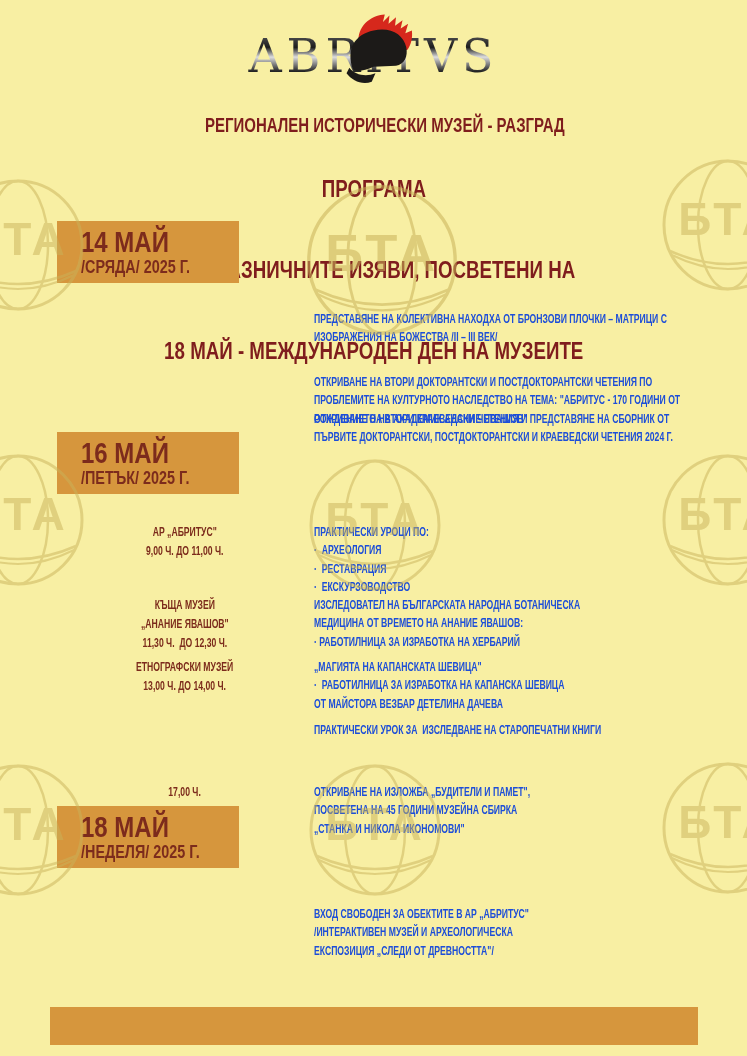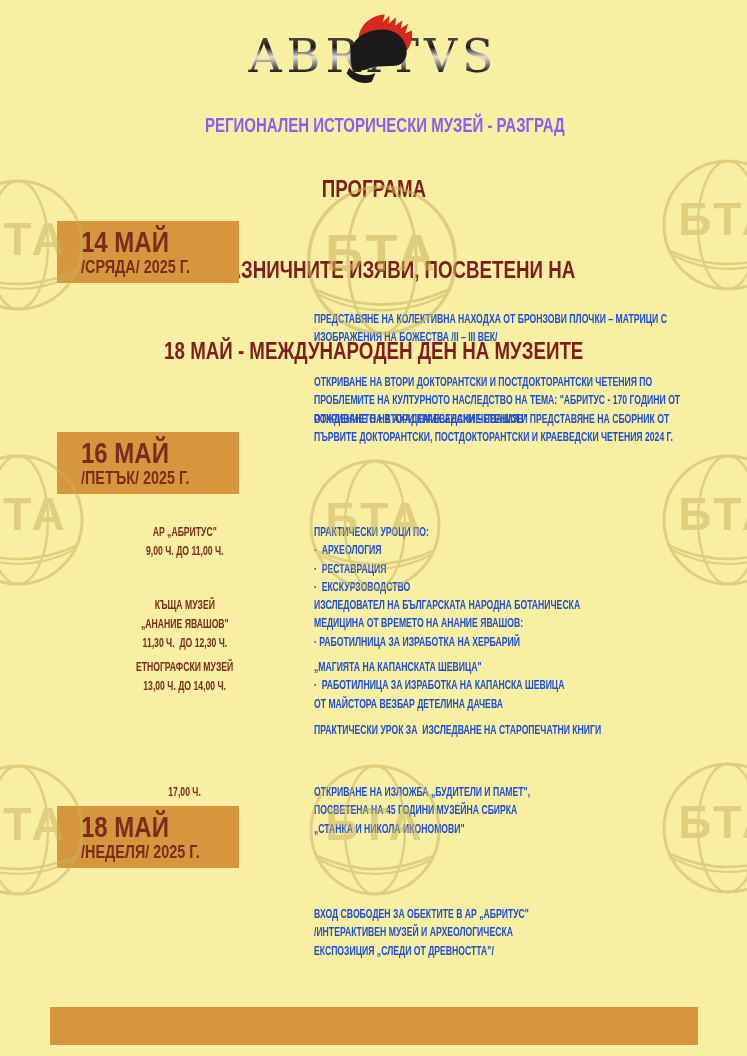--- a/index.html
+++ b/index.html
@@ -16,21 +16,21 @@
   }
   @supports ((-webkit-background-clip:text) or (background-clip:text)){
     .logo-text{
       background:linear-gradient(180deg,#6d6d6d 0%,#1c1c1c 34%,#dedede 52%,#262626 78%,#000 100%);
       -webkit-background-clip:text;background-clip:text;color:transparent;
     }
   }
   .helmet{position:absolute;top:8px;left:330px;width:104px;height:84px;z-index:3;}
   .museum-name{
     position:absolute;top:89px;left:0;width:100%;text-align:center;
-    color:#8b5cf6;font-weight:bold;font-size:20px;line-height:24px;white-space:pre;
+    color:#7f1d1d;font-weight:bold;font-size:20px;line-height:24px;white-space:pre;
   }
   .prog-title{
     position:absolute;top:121px;left:0;width:100%;text-align:center;
     color:#7f1d1d;font-weight:bold;font-size:24px;line-height:27px;white-space:pre;
   }
   .prog-title .tline{display:block;}
   
   .cx{display:inline-block;transform:scaleX(0.72);transform-origin:left top;}
   .cxc{display:inline-block;transform:scaleX(0.75);transform-origin:center top;}
   .cxt{display:inline-block;transform:scaleX(0.78);transform-origin:center top;}

